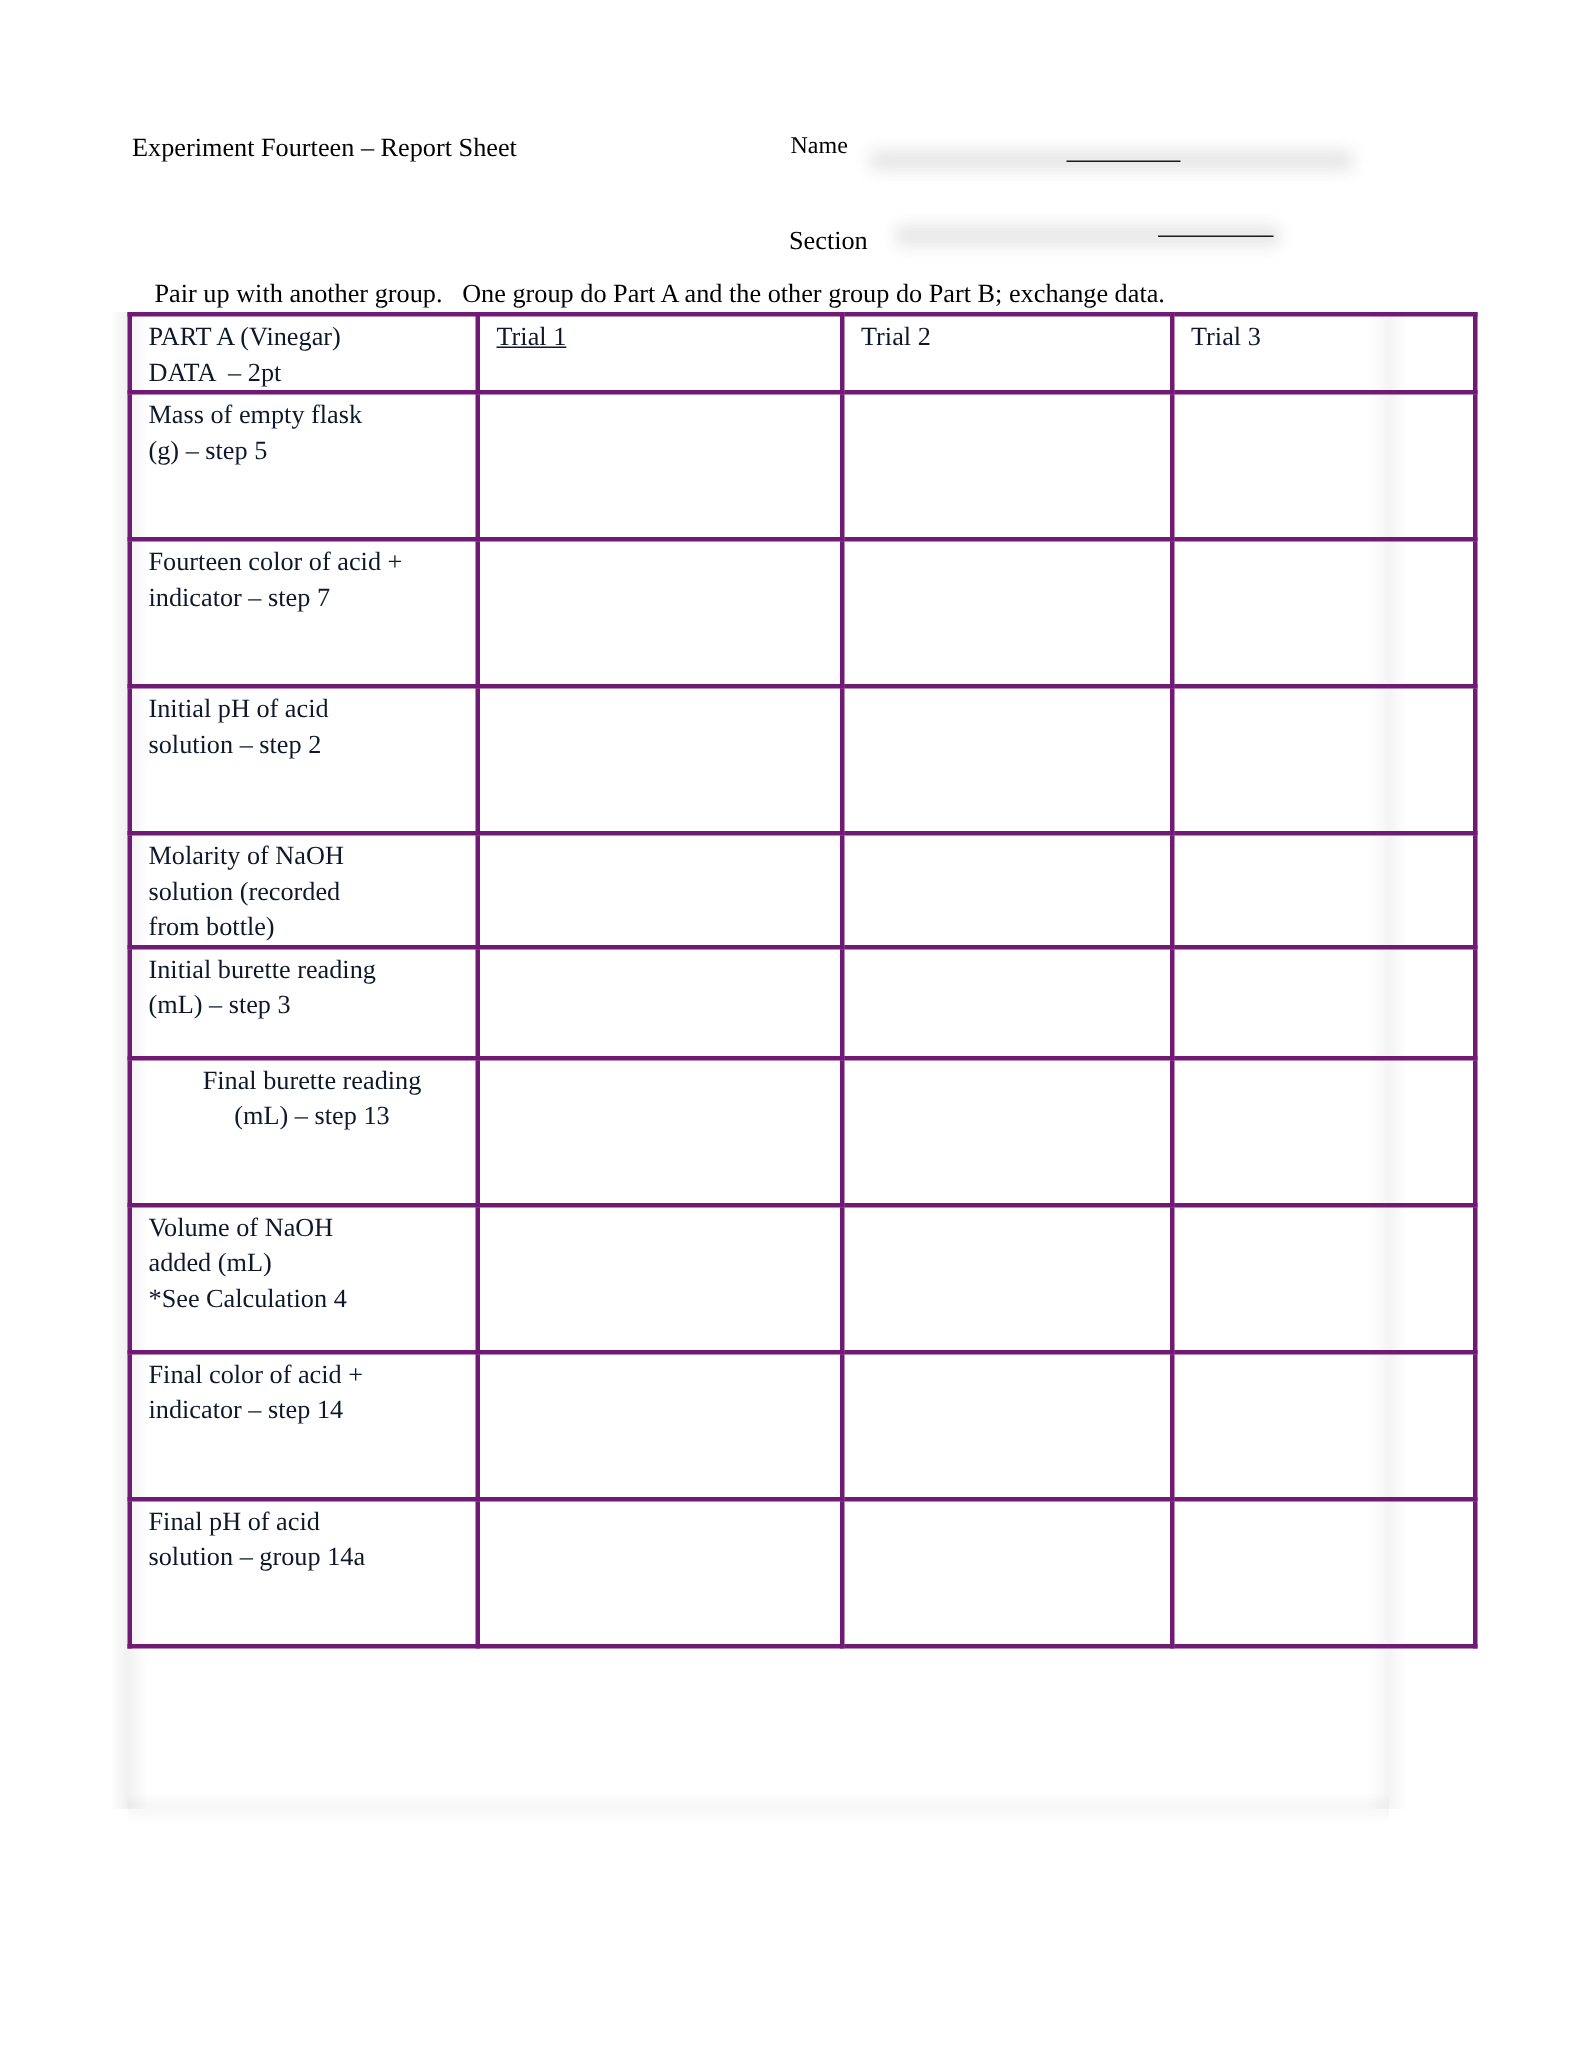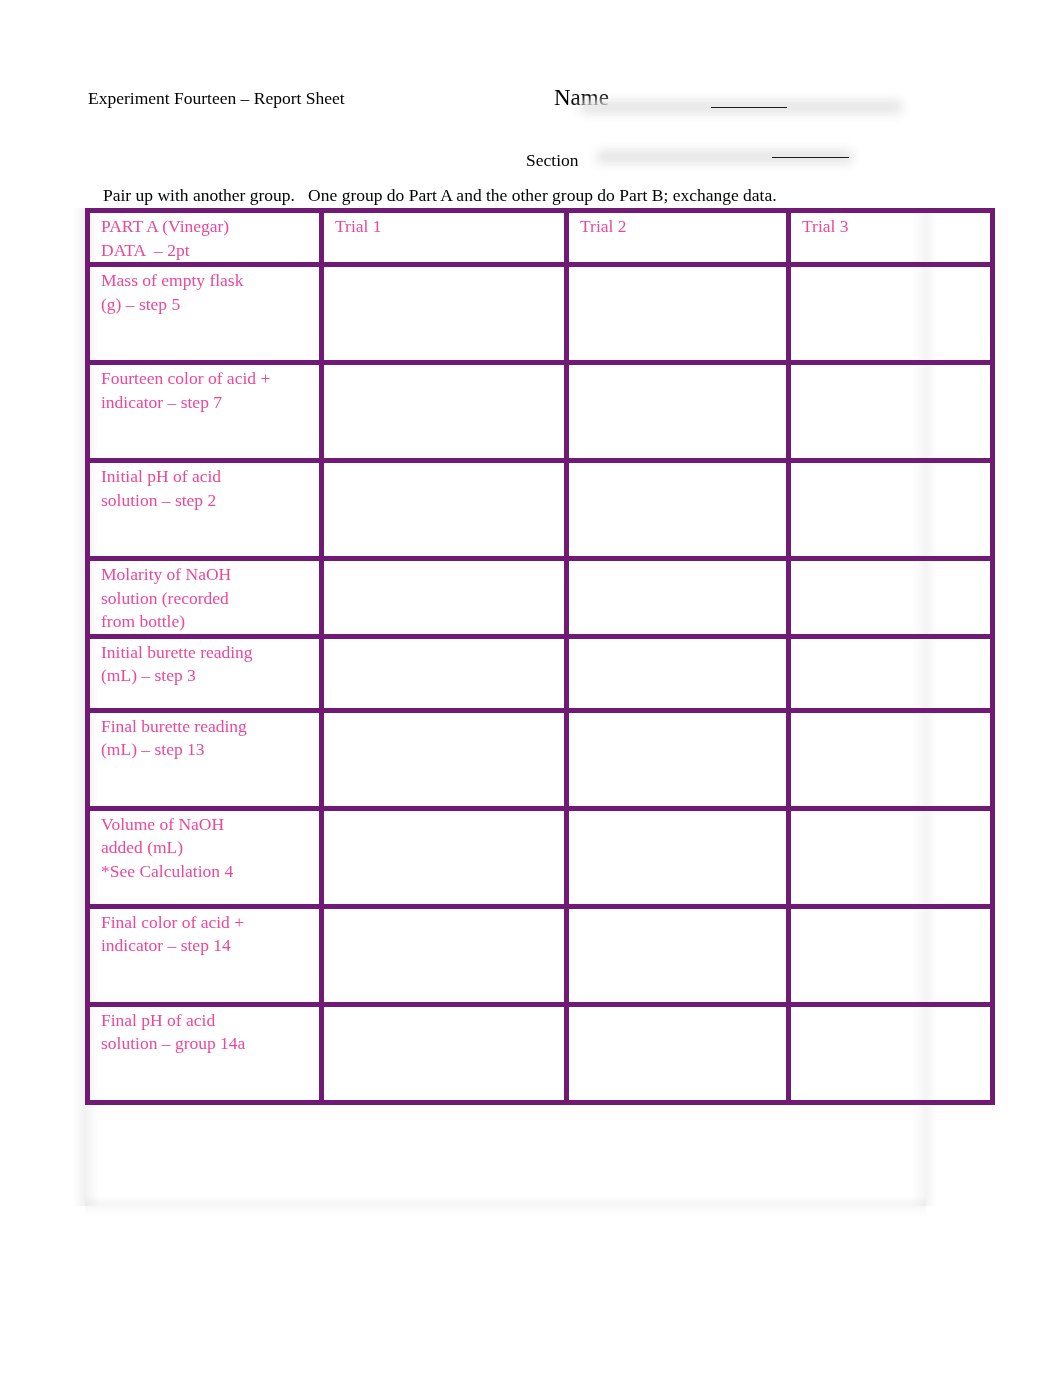--- a/index.html
+++ b/index.html
@@ -28,23 +28,23 @@
     position: absolute;
     left: 88px;
     top: 86px;
     font-size: 17.5px;
     line-height: 24px;
     white-space: nowrap;
   }
 
   .name-label {
     position: absolute;
-    left: 554px;
+    left: 527px;
     top: 86px;
-    font-size: 23px;
+    font-size: 16px;
     line-height: 24px;
   }
 
   .section-label {
     position: absolute;
     left: 526px;
     top: 148px;
     font-size: 17.5px;
     line-height: 24px;
   }
@@ -136,30 +136,30 @@
   }
 
   table.report {
     border-collapse: collapse;
     width: 841px;
     table-layout: fixed;
     position: relative;
     z-index: 1;
   }
   table.report td {
-    border: 5px solid #701a75;
+    border: 3px solid #701a75;
     vertical-align: top;
     padding: 2px 0 0 11px;
     font-size: 17.5px;
     line-height: 23.5px;
-    color: #ec4899;
+    color: #0f172a;
     background: transparent;
   }
   table.report td.c0 { width: 218px; }
-  table.report td.c1 { width: 229px; }
+  table.report td.c1 { width: 229px; text-decoration: underline; }
   table.report td.c2 { width: 206px; }
   table.report td.c3 { width: 188px; }
 
   td.cell-empty { padding: 0; }
 
   .label-line { display: block; white-space: pre; }
 </style>
 </head>
 <body>
 
@@ -237,21 +237,21 @@
           </tr>
           <tr style="height: 74px;">
             <td class="c0">
               <span class="label-line">Initial burette reading</span>
               <span class="label-line">(mL) – step 3</span>
             </td>
             <td class="c1 cell-empty"></td>
             <td class="c2 cell-empty"></td>
             <td class="c3 cell-empty"></td>
           </tr>
-          <tr style="height: 98px;">
+          <tr style="height: 98px; text-align: center;">
             <td class="c0">
               <span class="label-line">Final burette reading</span>
               <span class="label-line">(mL) – step 13</span>
             </td>
             <td class="c1 cell-empty"></td>
             <td class="c2 cell-empty"></td>
             <td class="c3 cell-empty"></td>
           </tr>
           <tr style="height: 98px;">
             <td class="c0">

